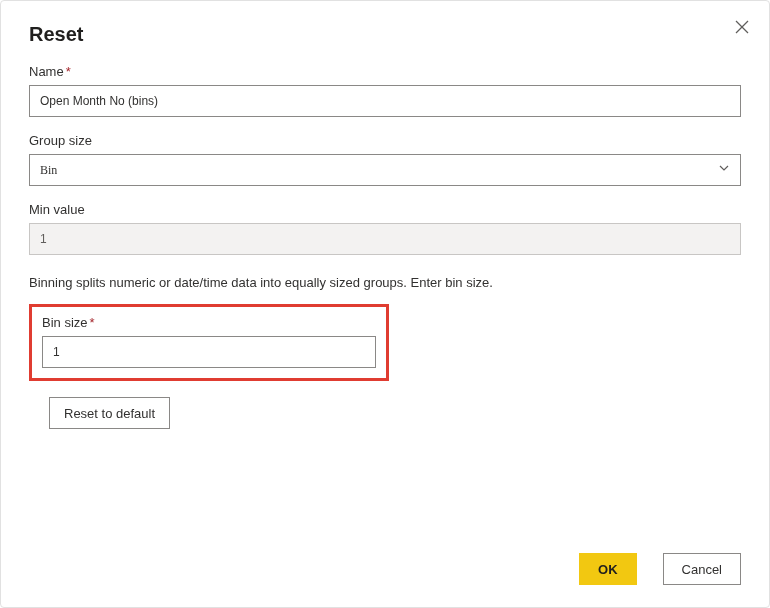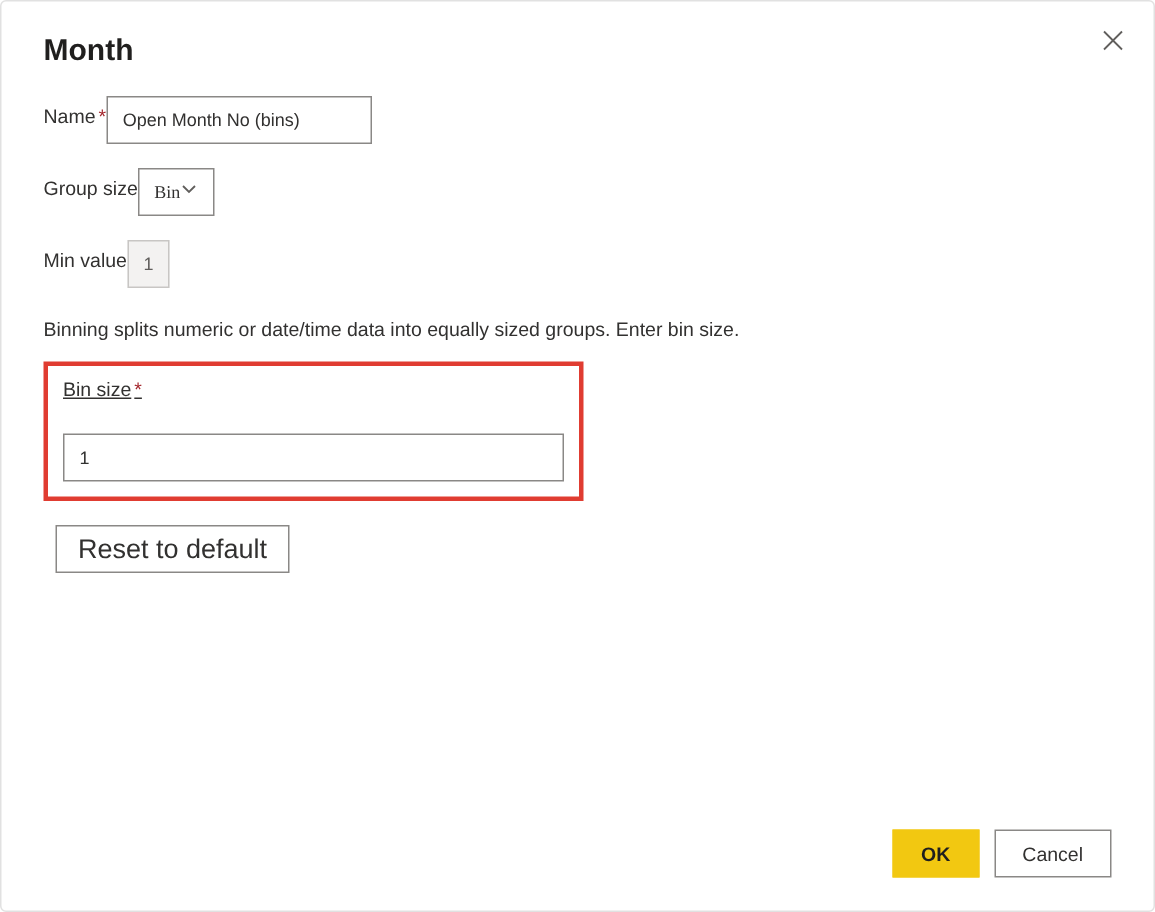--- a/index.html
+++ b/index.html
@@ -33,21 +33,21 @@
       border: none;
       cursor: pointer;
       color: #605e5c;
       display: flex;
       align-items: center;
       justify-content: center;
     }
     .close-btn svg { width: 14px; height: 14px; }
     .form-area { padding: 10px 28px 0 28px; }
     .row { display: flex; gap: 18px; margin-bottom: 16px; }
-    .col { flex: 1; display: flex; flex-direction: row; align-items: center; }
+    .col { flex: 1; display: flex; flex-direction: column; }
     .field-label {
       font-size: 13px;
       color: #323130;
       margin-bottom: 6px;
     }
     .required { color: #a4262c; margin-left: 2px; }
     .text-input, .select-input, .readonly-input {
       height: 32px;
       border: 1px solid #8a8886;
       padding: 0 10px;
@@ -81,43 +81,43 @@
       color: #323130;
       margin: 20px 0 14px 0;
     }
     .highlight-box {
       border: 3px solid #e03c31;
       padding: 8px 10px 10px 10px;
       margin-bottom: 10px;
       display: inline-block;
       width: 360px;
     }
-    .highlight-box .field-label { margin-bottom: 22px; text-decoration: underline; }
+    .highlight-box .field-label { margin-bottom: 6px; }
     .highlight-box .text-input {
       width: 100%;
       border-color: #8a8886;
     }
     .reset-btn {
       margin-top: 6px;
-      margin-left: 8px;
+      margin-left: 20px;
       height: 32px;
       padding: 0 14px;
       background: #fff;
       border: 1px solid #8a8886;
-      font-size: 18px;
+      font-size: 13px;
       font-family: inherit;
       color: #323130;
       cursor: pointer;
     }
     .footer {
       position: absolute;
       bottom: 22px;
       right: 28px;
       display: flex;
-      gap: 10px;
+      gap: 26px;
     }
     .btn {
       height: 32px;
       padding: 0 18px;
       font-size: 13px;
       font-family: inherit;
       border: 1px solid #8a8886;
       background: #fff;
       cursor: pointer;
       color: #323130;
@@ -126,21 +126,21 @@
       background: #f2c811;
       border-color: #f2c811;
       font-weight: 600;
       color: #201f1e;
     }
   </style>
 </head>
 <body>
 
 <div class="dialog-header">
-  <div class="dialog-title">Month</div>
+  <div class="dialog-title">Reset</div>
   <button class="close-btn">
     <span>
       <svg viewBox="0 0 14 14" fill="none" stroke="currentColor" stroke-width="1.2">
         <line x1="1" y1="1" x2="13" y2="13"></line>
           <line x1="13" y1="1" x2="1" y2="13"></line>
       </svg>
     </span>
   </button>
 </div>
 

